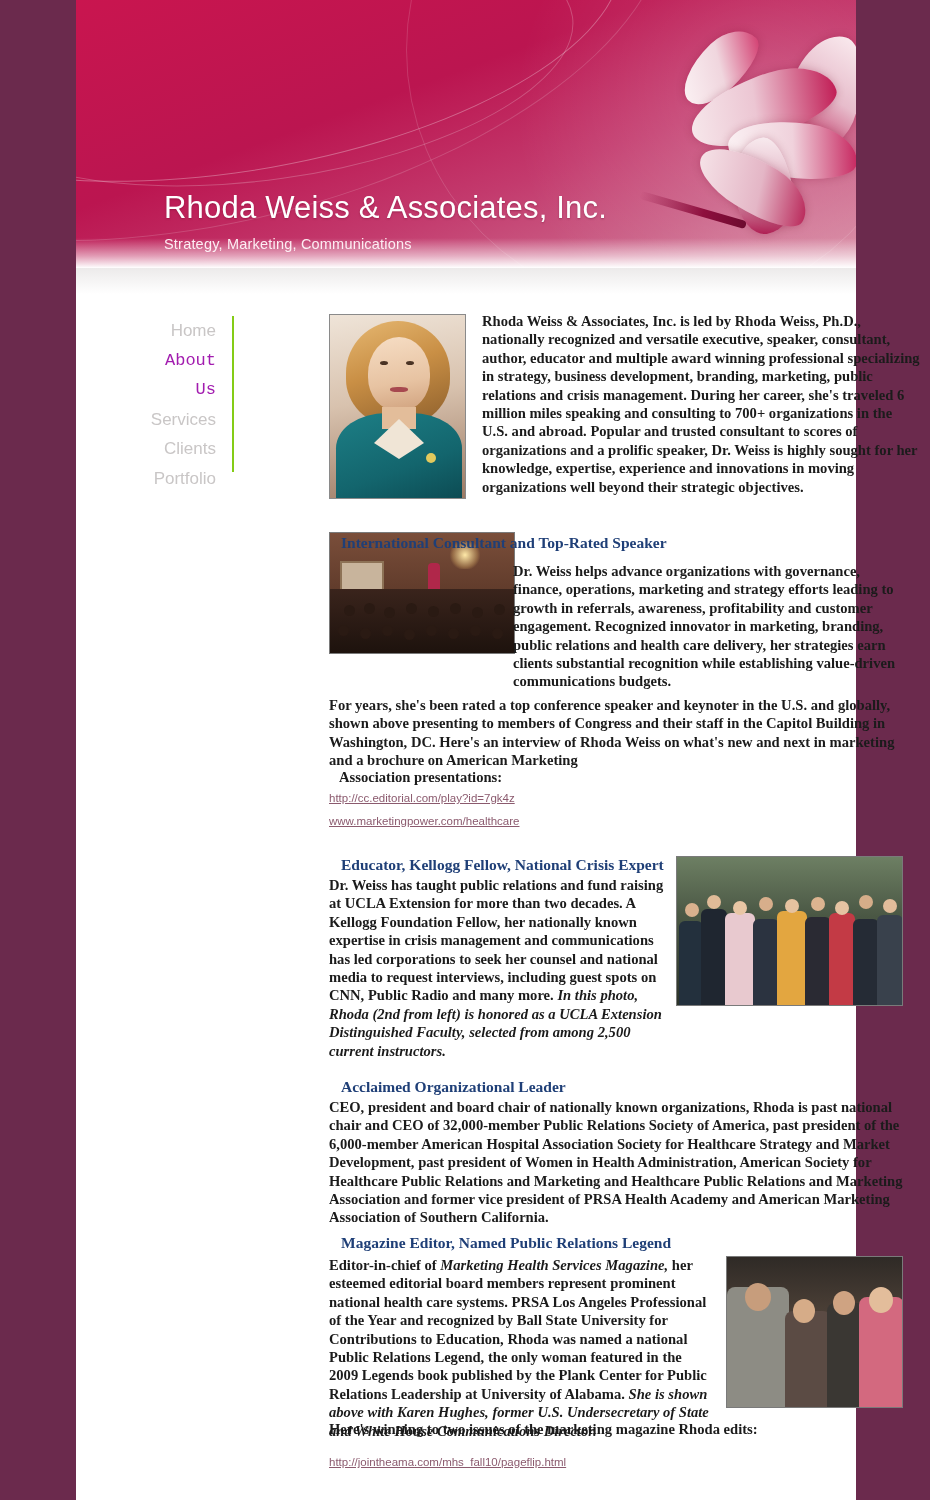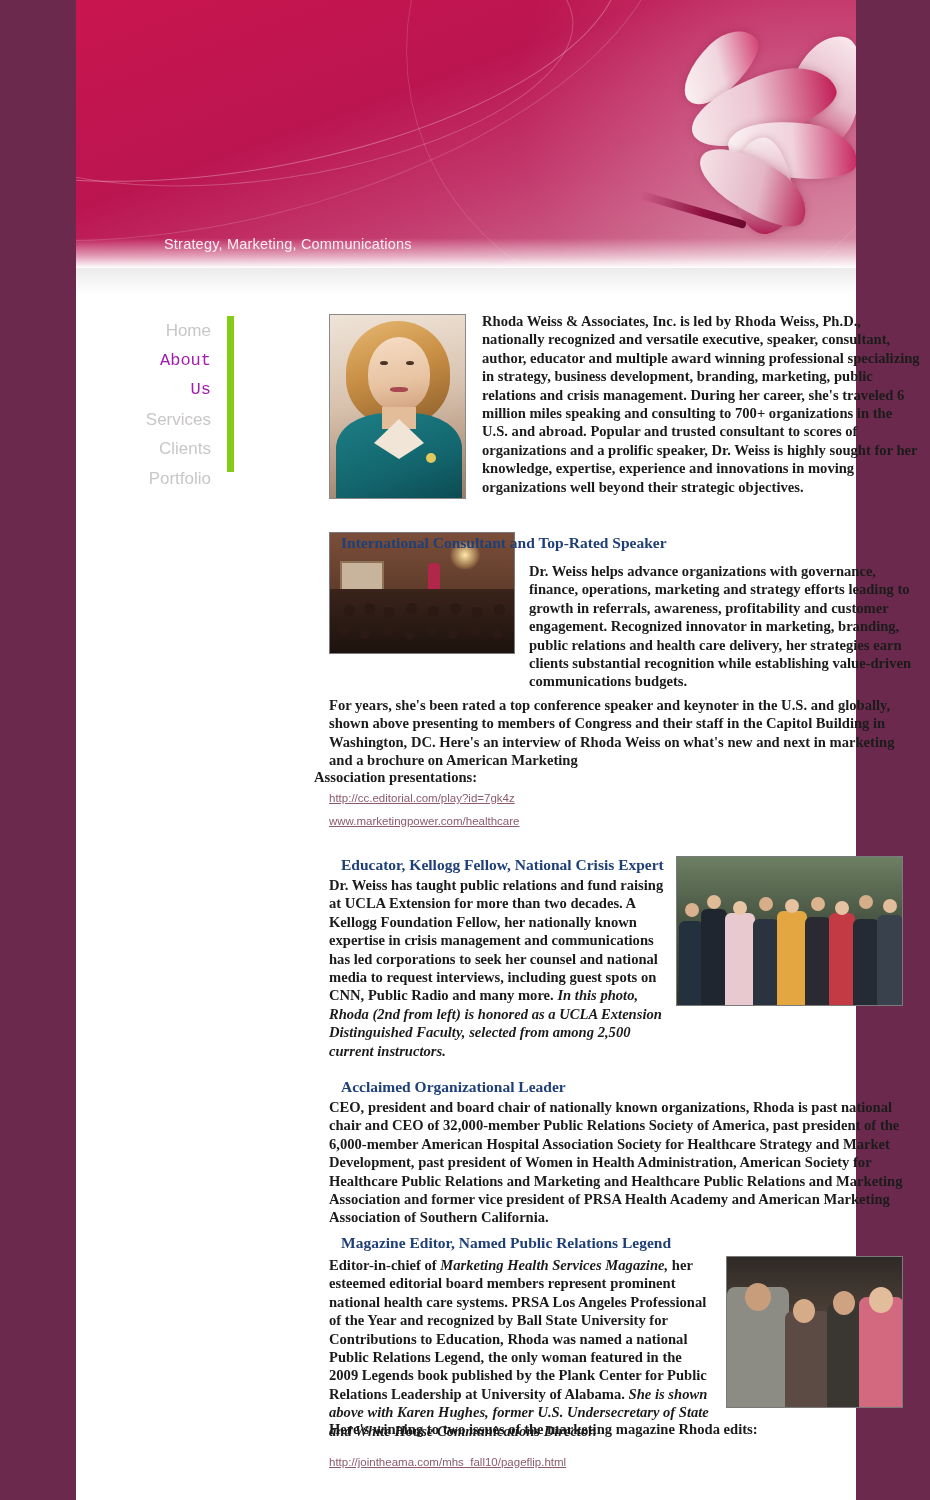--- a/index.html
+++ b/index.html
@@ -119,21 +119,21 @@
   .content-wrap {
     position: absolute;
     left: 0; top: 294px;
     width: 780px;
   }
   .nav {
     position: absolute;
     left: 60px; top: 22px;
     width: 98px;
     text-align: right;
-    border-right: 7px solid #84cc16;
+    border-right: 2px solid #84cc16;
     padding-right: 16px;
     padding-bottom: 6px;
     height: 156px;
   }
   .nav-item {
     display: block;
     font-family: "Liberation Sans", sans-serif;
     font-size: 17px;
     color: #c9c6c6;
     line-height: 29.5px;
@@ -264,20 +264,21 @@
       <div class="flower">
         <div class="petal p5"></div>
         <div class="petal p4"></div>
         <div class="petal p1"></div>
         <div class="petal p2"></div>
         <div class="petal p6"></div>
         <div class="petal p3"></div>
         <div class="stem"></div>
       </div>
 
+      <div class="banner-title">Rhoda Weiss &amp; Associates, Inc.</div>
       <div class="banner-subtitle">Strategy, Marketing, Communications</div>
       <div class="banner-fade"></div>
     </div>
     <div class="below-banner-shade"></div>
 
     <div class="content-wrap">
 
       <nav class="nav">
         <a class="nav-item" href="#">Home</a>
         <a class="nav-item active" href="#">About Us</a>
@@ -353,29 +354,29 @@
         <div class="head" style="left:106px; top:34px; width:22px; height:24px; background:#cfa382;"></div>
         <div class="head" style="left:142px; top:30px; width:24px; height:26px; background:#e3bd9b;"></div>
       </div>
 
       <div style="position:absolute; left:406px; top:18px; width:439px;">
         <p>Rhoda Weiss &amp; Associates, Inc. is led by Rhoda Weiss, Ph.D., nationally recognized and versatile executive, speaker, consultant, author, educator and multiple award winning professional specializing in strategy, business development, branding, marketing, public relations and crisis management. During her career, she's traveled 6 million miles speaking and consulting to 700+ organizations in the U.S. and abroad. Popular and trusted consultant to scores of organizations and a prolific speaker, Dr. Weiss is highly sought for her knowledge, expertise, experience and innovations in moving organizations well beyond their strategic objectives.</p>
       </div>
 
       <h2 class="section" style="position:absolute; left:253px; top:228px;">International Consultant and Top-Rated Speaker</h2>
 
-      <div style="position:absolute; left:453px; top:268px; width:392px;">
+      <div style="position:absolute; left:437px; top:268px; width:392px;">
         <p>Dr. Weiss helps advance organizations with governance, finance, operations, marketing and strategy efforts leading to growth in referrals, awareness, profitability and customer engagement. Recognized innovator in marketing, branding, public relations and health care delivery, her strategies earn clients substantial recognition while establishing value-driven communications budgets.</p>
       </div>
 
       <div style="position:absolute; left:253px; top:402px; width:592px;">
         <p>For years, she's been rated a top conference speaker and keynoter in the U.S. and globally, shown above presenting to members of Congress and their staff in the Capitol Building in Washington, DC. Here's an interview of Rhoda Weiss on what's new and next in marketing and a brochure on American Marketing</p>
       </div>
 
-      <div style="position:absolute; left:238px; top:474px; width:592px;">
+      <div style="position:absolute; left:263px; top:474px; width:592px;">
         <p>Association presentations:</p>
       </div>
 
       <div style="position:absolute; left:253px; top:498px; width:592px;">
         <a class="lnk" href="#" style="margin-bottom:11px;">http://cc.editorial.com/play?id=7gk4z</a>
         <a class="lnk" href="#">www.marketingpower.com/healthcare</a>
       </div>
 
       <h2 class="section" style="position:absolute; left:253px; top:550px;">Educator, Kellogg Fellow, National Crisis Expert</h2>
 

